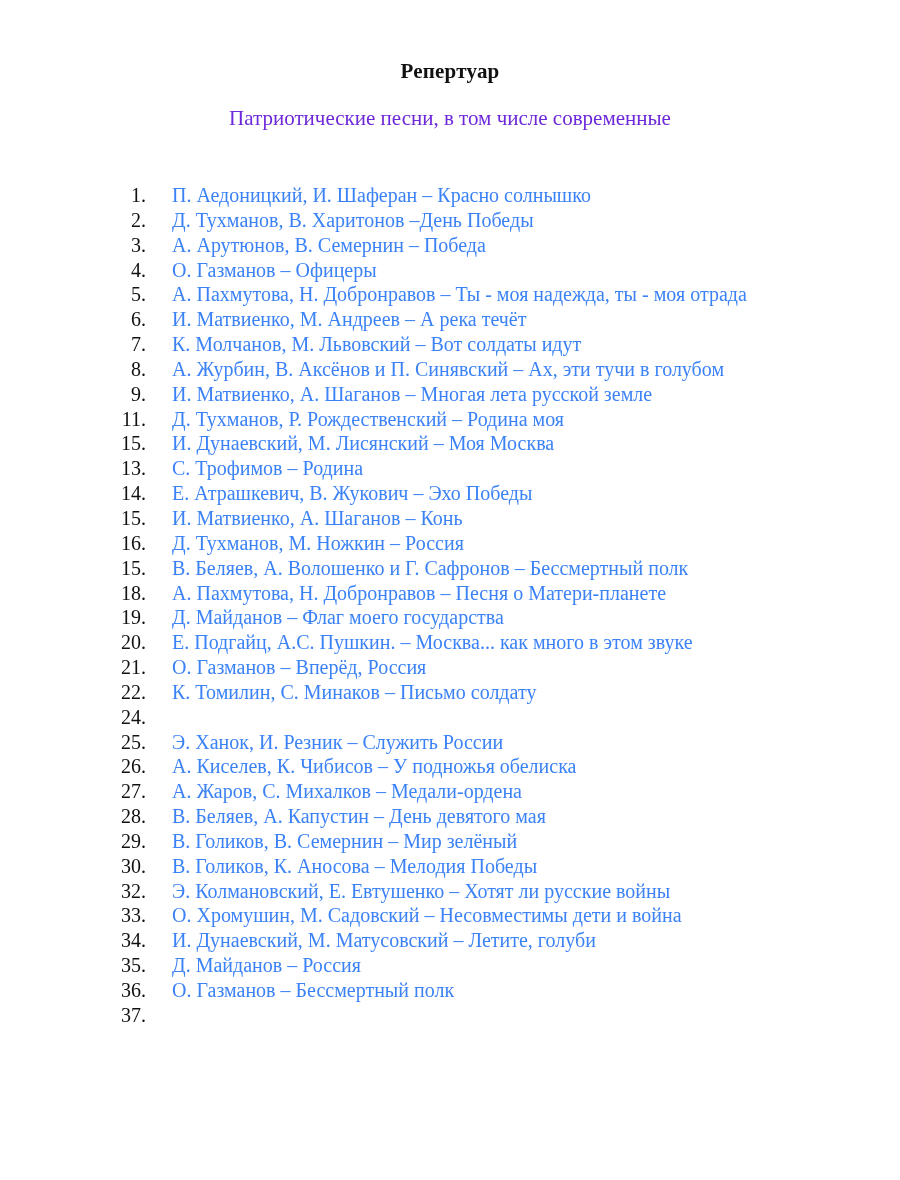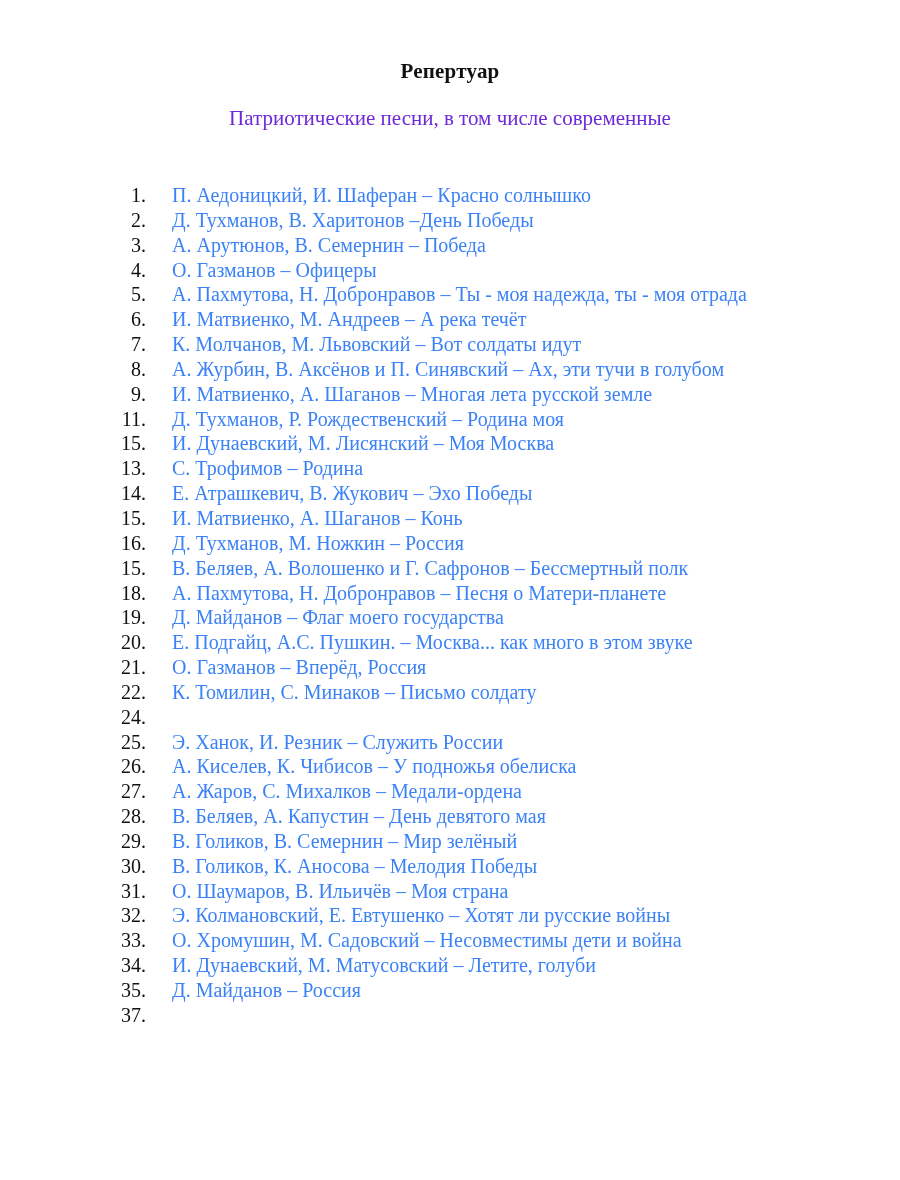--- a/index.html
+++ b/index.html
@@ -185,37 +185,37 @@
       </li>
       <li class="song-row">
         <span class="song-index">29.</span>
         <span class="song-text">В. Голиков, В. Семернин – Мир зелёный</span>
       </li>
       <li class="song-row">
         <span class="song-index">30.</span>
         <span class="song-text">В. Голиков, К. Аносова – Мелодия Победы</span>
       </li>
       <li class="song-row">
-        <span class="song-index">31.</span>
-        <span class="song-text">О. Шаумаров, В. Ильичёв – Моя страна</span>
-      </li>
-      <li class="song-row">
         <span class="song-index">32.</span>
         <span class="song-text">Э. Колмановский, Е. Евтушенко – Хотят ли русские войны</span>
       </li>
       <li class="song-row">
         <span class="song-index">33.</span>
         <span class="song-text">О. Хромушин, М. Садовский – Несовместимы дети и война</span>
       </li>
       <li class="song-row">
         <span class="song-index">34.</span>
         <span class="song-text">И. Дунаевский, М. Матусовский – Летите, голуби</span>
       </li>
       <li class="song-row">
         <span class="song-index">35.</span>
         <span class="song-text">Д. Майданов – Россия</span>
       </li>
       <li class="song-row">
+        <span class="song-index">36.</span>
+        <span class="song-text">О. Газманов – Бессмертный полк</span>
+      </li>
+      <li class="song-row">
         <span class="song-index">37.</span>
       </li>
     </ol>
 
 </div>
 
 </body></html>

